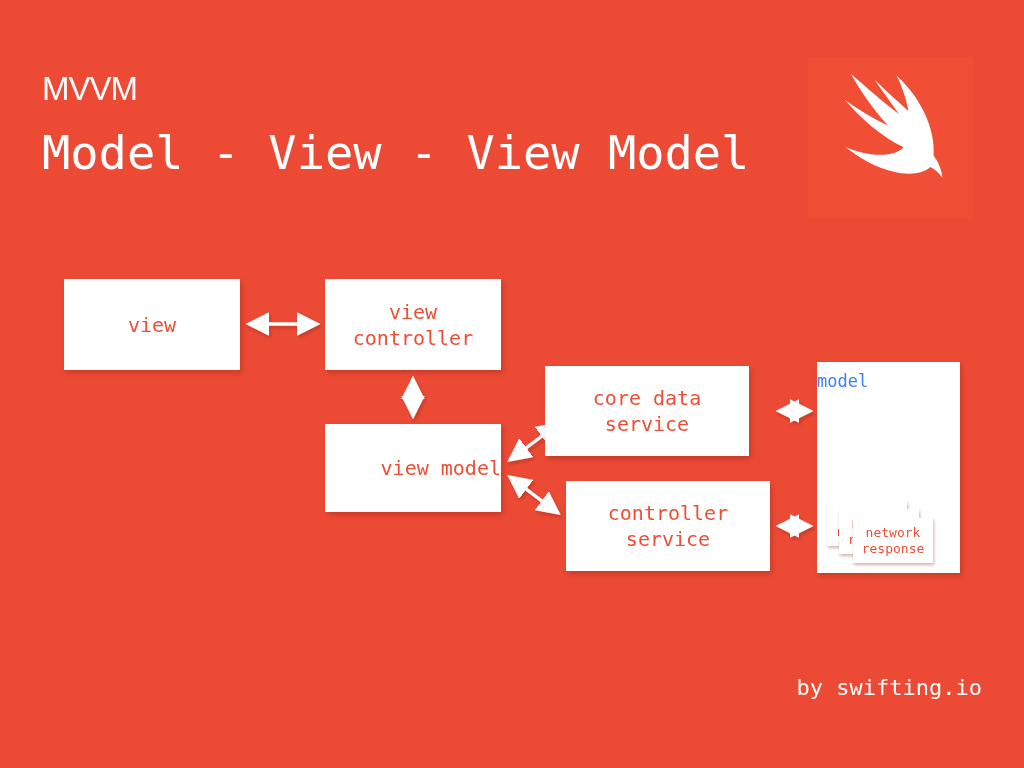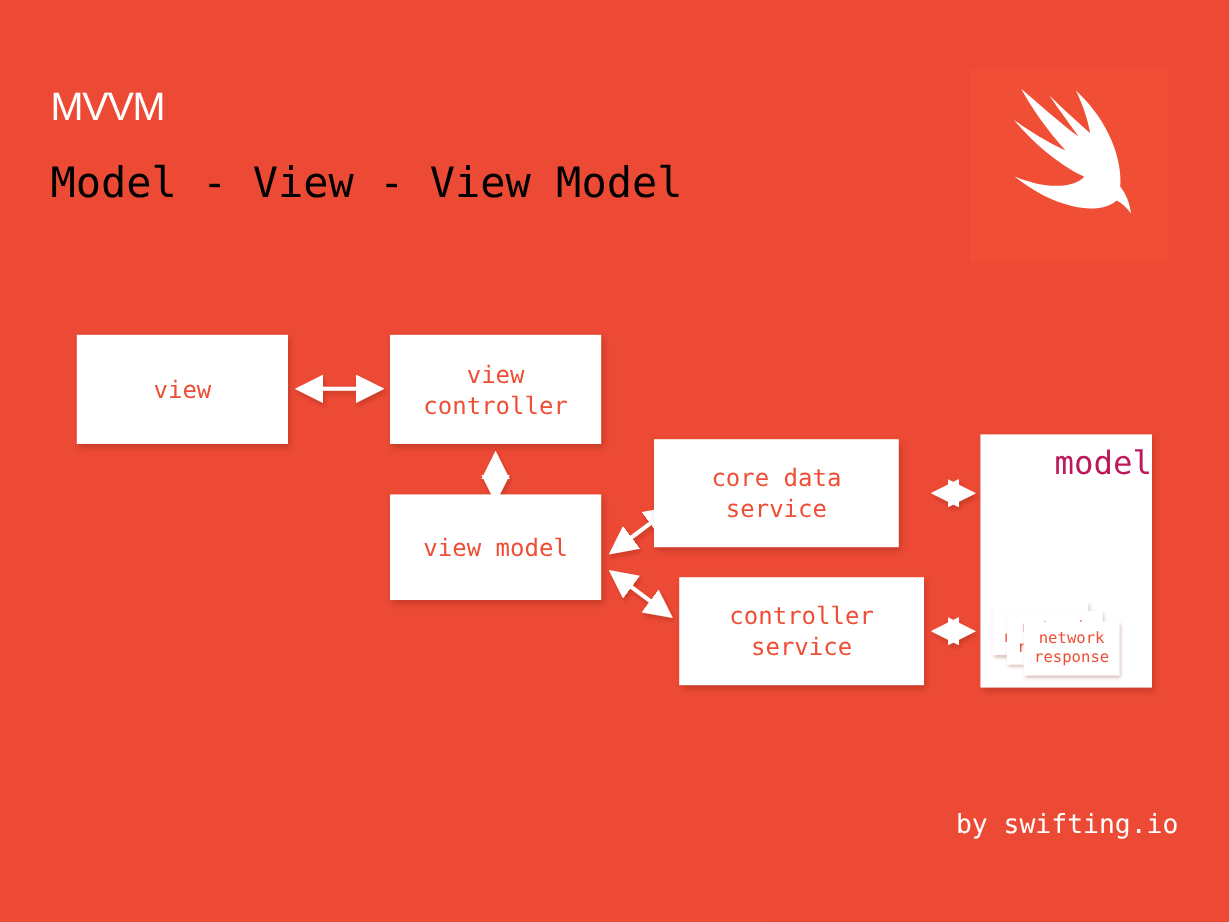--- a/index.html
+++ b/index.html
@@ -34,23 +34,23 @@
     color: #ffffff;
     letter-spacing: -1px;
     line-height: 38px;
     white-space: nowrap;
   }
   .title-big {
     position: absolute;
     left: 42px;
     top: 131px;
     font-family: "DejaVu Sans Mono", monospace;
-    font-size: 35px;
+    font-size: 47px;
     font-weight: 400;
-    color: #000000;
+    color: #ffffff;
     line-height: 44px;
     white-space: nowrap;
   }
 
   
   .logo-square {
     position: absolute;
     left: 808px;
     top: 57px;
     width: 165px;
@@ -72,43 +72,43 @@
   .box-label {
     font-family: "DejaVu Sans Mono", monospace;
     font-size: 20px;
     color: #ee4e35;
     line-height: 26px;
     white-space: pre-line;
   }
 
   #box-view          { left: 64px;  top: 279px; width: 176px; height: 91px; }
   #box-viewcontroller{ left: 325px; top: 279px; width: 176px; height: 91px; }
-  #box-viewmodel     { left: 325px; top: 412px; width: 176px; height: 88px; }
+  #box-viewmodel     { left: 325px; top: 424px; width: 176px; height: 88px; justify-content: flex-end; }
   #box-coredata      { left: 545px; top: 366px; width: 204px; height: 90px; align-items: center; }
   #box-networking    { left: 566px; top: 481px; width: 204px; height: 90px; }
 
   
   #panel-model {
     position: absolute;
     left: 817px;
     top: 362px;
     width: 143px;
     height: 211px;
     background: #ffffff;
     box-shadow: 2px 3px 5px rgba(120, 25, 12, 0.30);
   }
   .panel-title {
     position: absolute;
     left: 0;
     top: 9px;
     width: 143px;
-    text-align: right;
-    font-family: "DejaVu Sans Mono", monospace;
-    font-size: 27px;
-    color: #be185d;
+    text-align: left;
+    font-family: "DejaVu Sans Mono", monospace;
+    font-size: 17px;
+    color: #3b82f6;
   }
 
   
   .card-stack {
     position: absolute;
   }
   .card {
     position: absolute;
     background: #ffffff;
     box-shadow: 1px 2px 3px rgba(120, 25, 12, 0.33);

